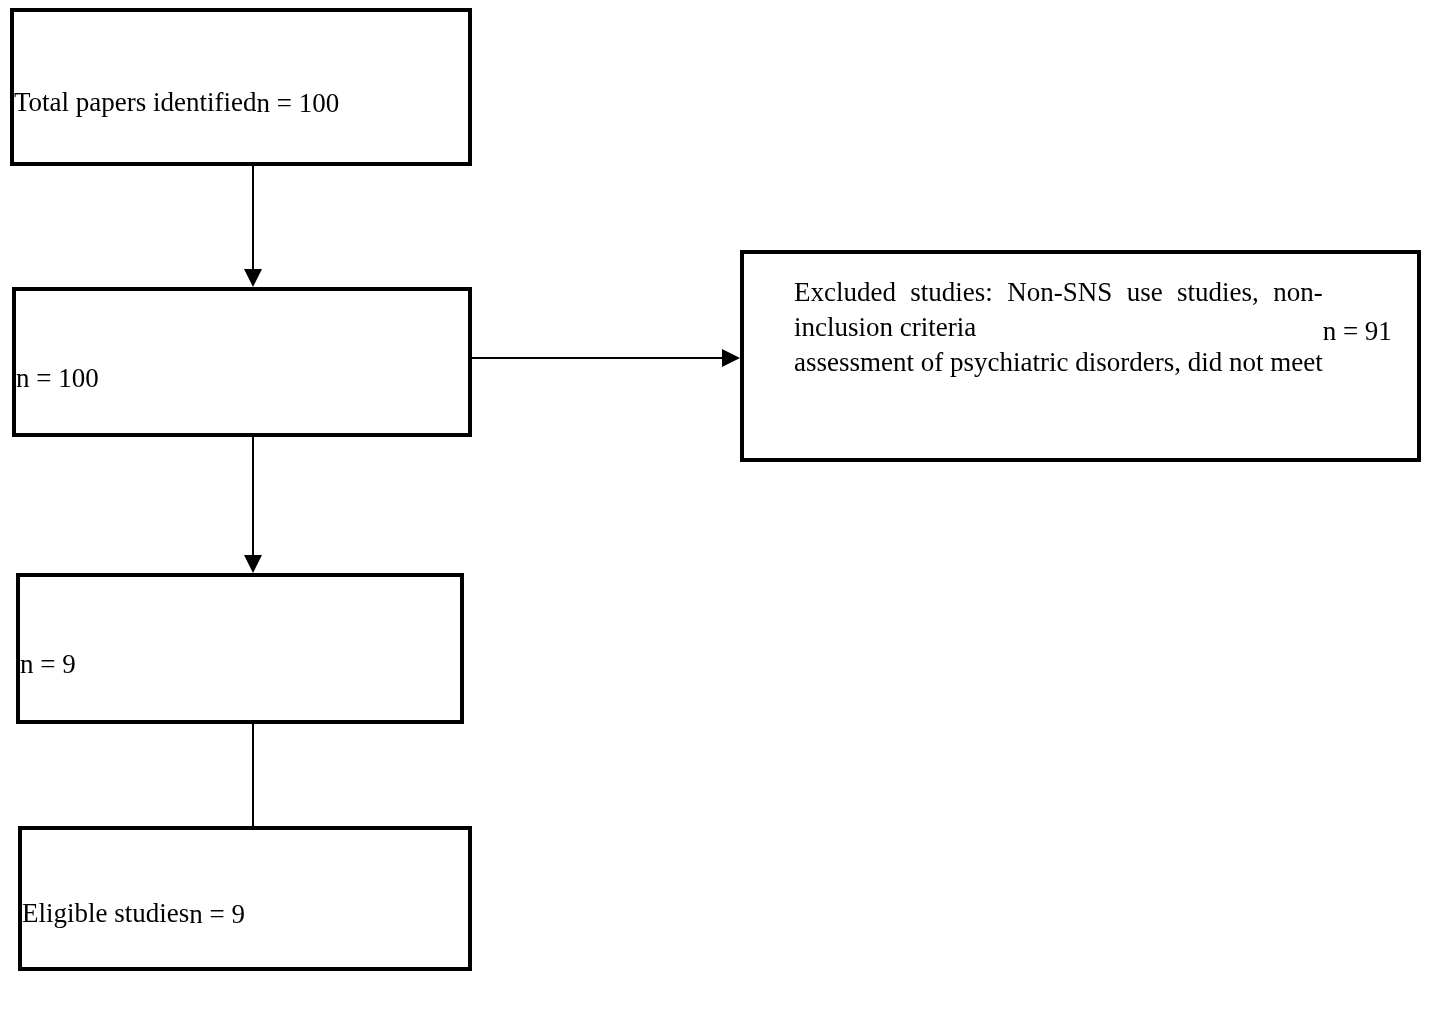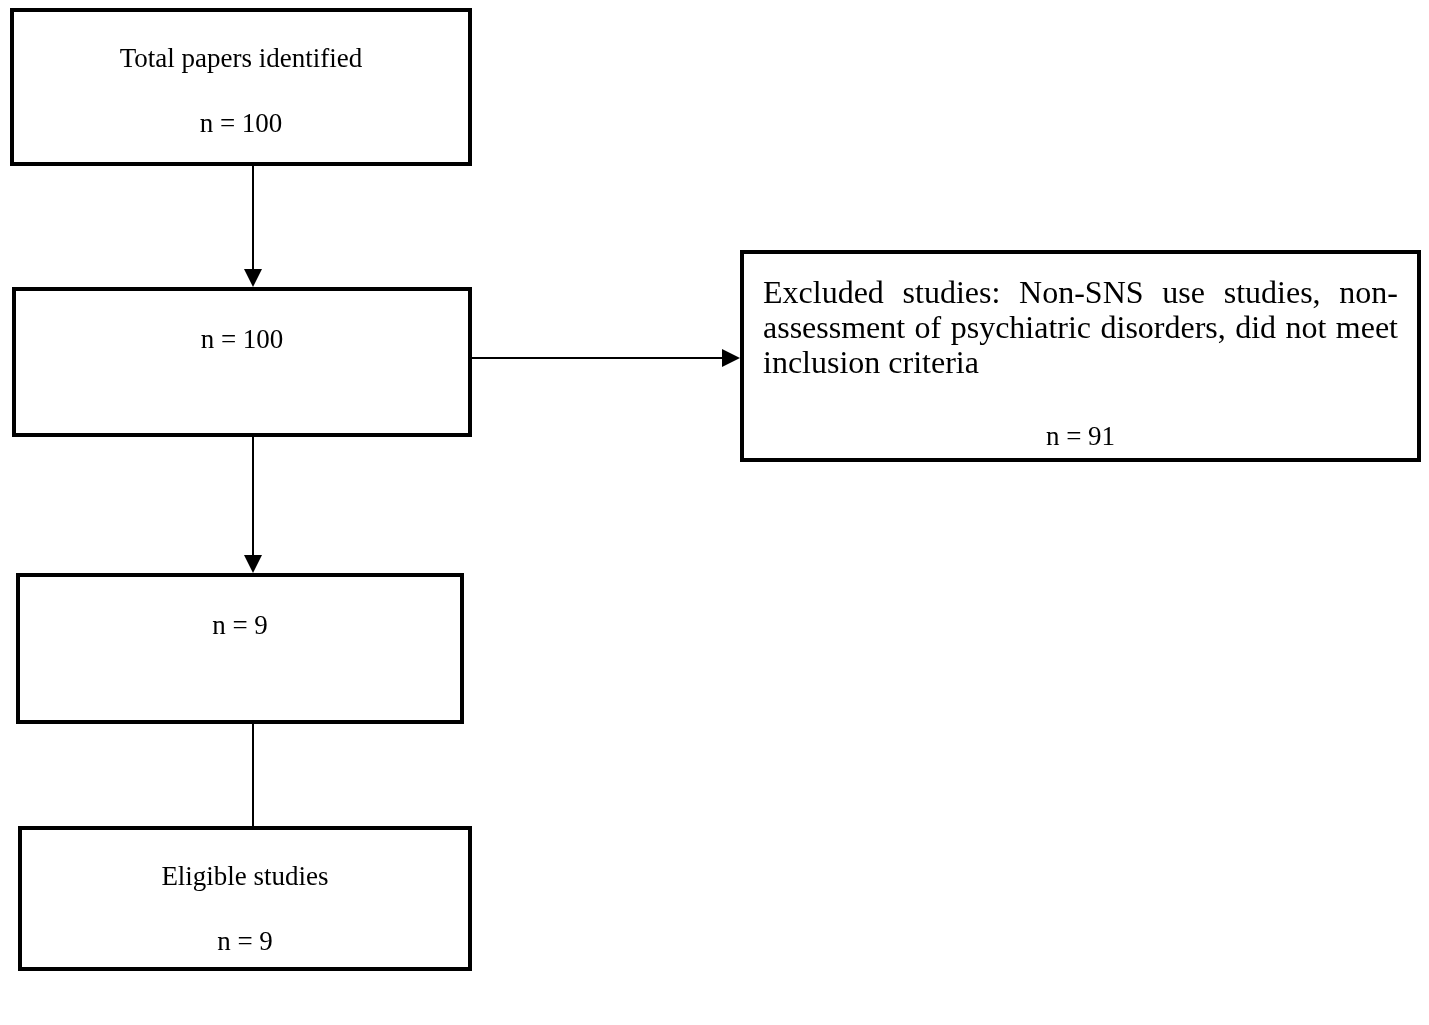--- a/index.html
+++ b/index.html
@@ -11,40 +11,40 @@
     background: #ffffff;
     font-family: "Liberation Serif", "DejaVu Serif", serif;
     color: #000000;
     overflow: hidden;
   }
   .box {
     position: absolute;
     border: 4px solid #000000;
     background: #ffffff;
     display: flex;
-    flex-direction: column;
+    flex-direction: row;
     align-items: center;
     text-align: center;
     font-size: 27px;
   }
   .box .label { margin-top: 29px; line-height: 34px; }
   .box .count { margin-top: 31px; line-height: 34px; }
 
   #box-identified  { left: 10px;  top: 8px;   width: 462px; height: 158px; }
   #box-screened    { left: 12px;  top: 287px; width: 460px; height: 150px; }
   #box-shortlisted { left: 16px;  top: 573px; width: 448px; height: 151px; }
   #box-eligible    { left: 18px;  top: 826px; width: 454px; height: 145px; }
 
   #box-excluded {
     left: 740px; top: 250px; width: 681px; height: 212px;
     align-items: stretch;
     text-align: left;
     padding: 21px 19px 0 19px;
   }
-  .jline { line-height: 35px; font-size: 32px; text-align: justify; }
+  .jline { line-height: 35px; font-size: 27px; text-align: justify; margin-left: 31px; }
   .jline.just { text-align-last: justify; }
   #box-excluded .count { margin-top: 39px; text-align: center; }
 
   .arrow-line-v {
     position: absolute;
     width: 2px;
     background: #000000;
   }
   .arrow-line-h {
     position: absolute;
@@ -91,22 +91,22 @@
   <div class="box" id="box-screened">
     <div class="count">n = 100</div>
   </div>
 
   <div class="arrow-line-h" id="arrow-h1-line"></div>
   <div class="arrow-head-right" id="arrow-h1-head"></div>
 
   <div class="box" id="box-excluded">
     <div>
       <div class="jline just">Excluded studies: Non-SNS use studies, non-</div>
+      <div class="jline">inclusion criteria</div>
       <div class="jline just">assessment of psychiatric disorders, did not meet</div>
-      <div class="jline">inclusion criteria</div>
     </div>
     <div class="count">n = 91</div>
   </div>
 
   <div class="arrow-line-v" id="arrow-v2-line"></div>
   <div class="arrow-head-down" id="arrow-v2-head"></div>
 
   <div class="box" id="box-shortlisted">
     <div class="count">n = 9</div>
   </div>

